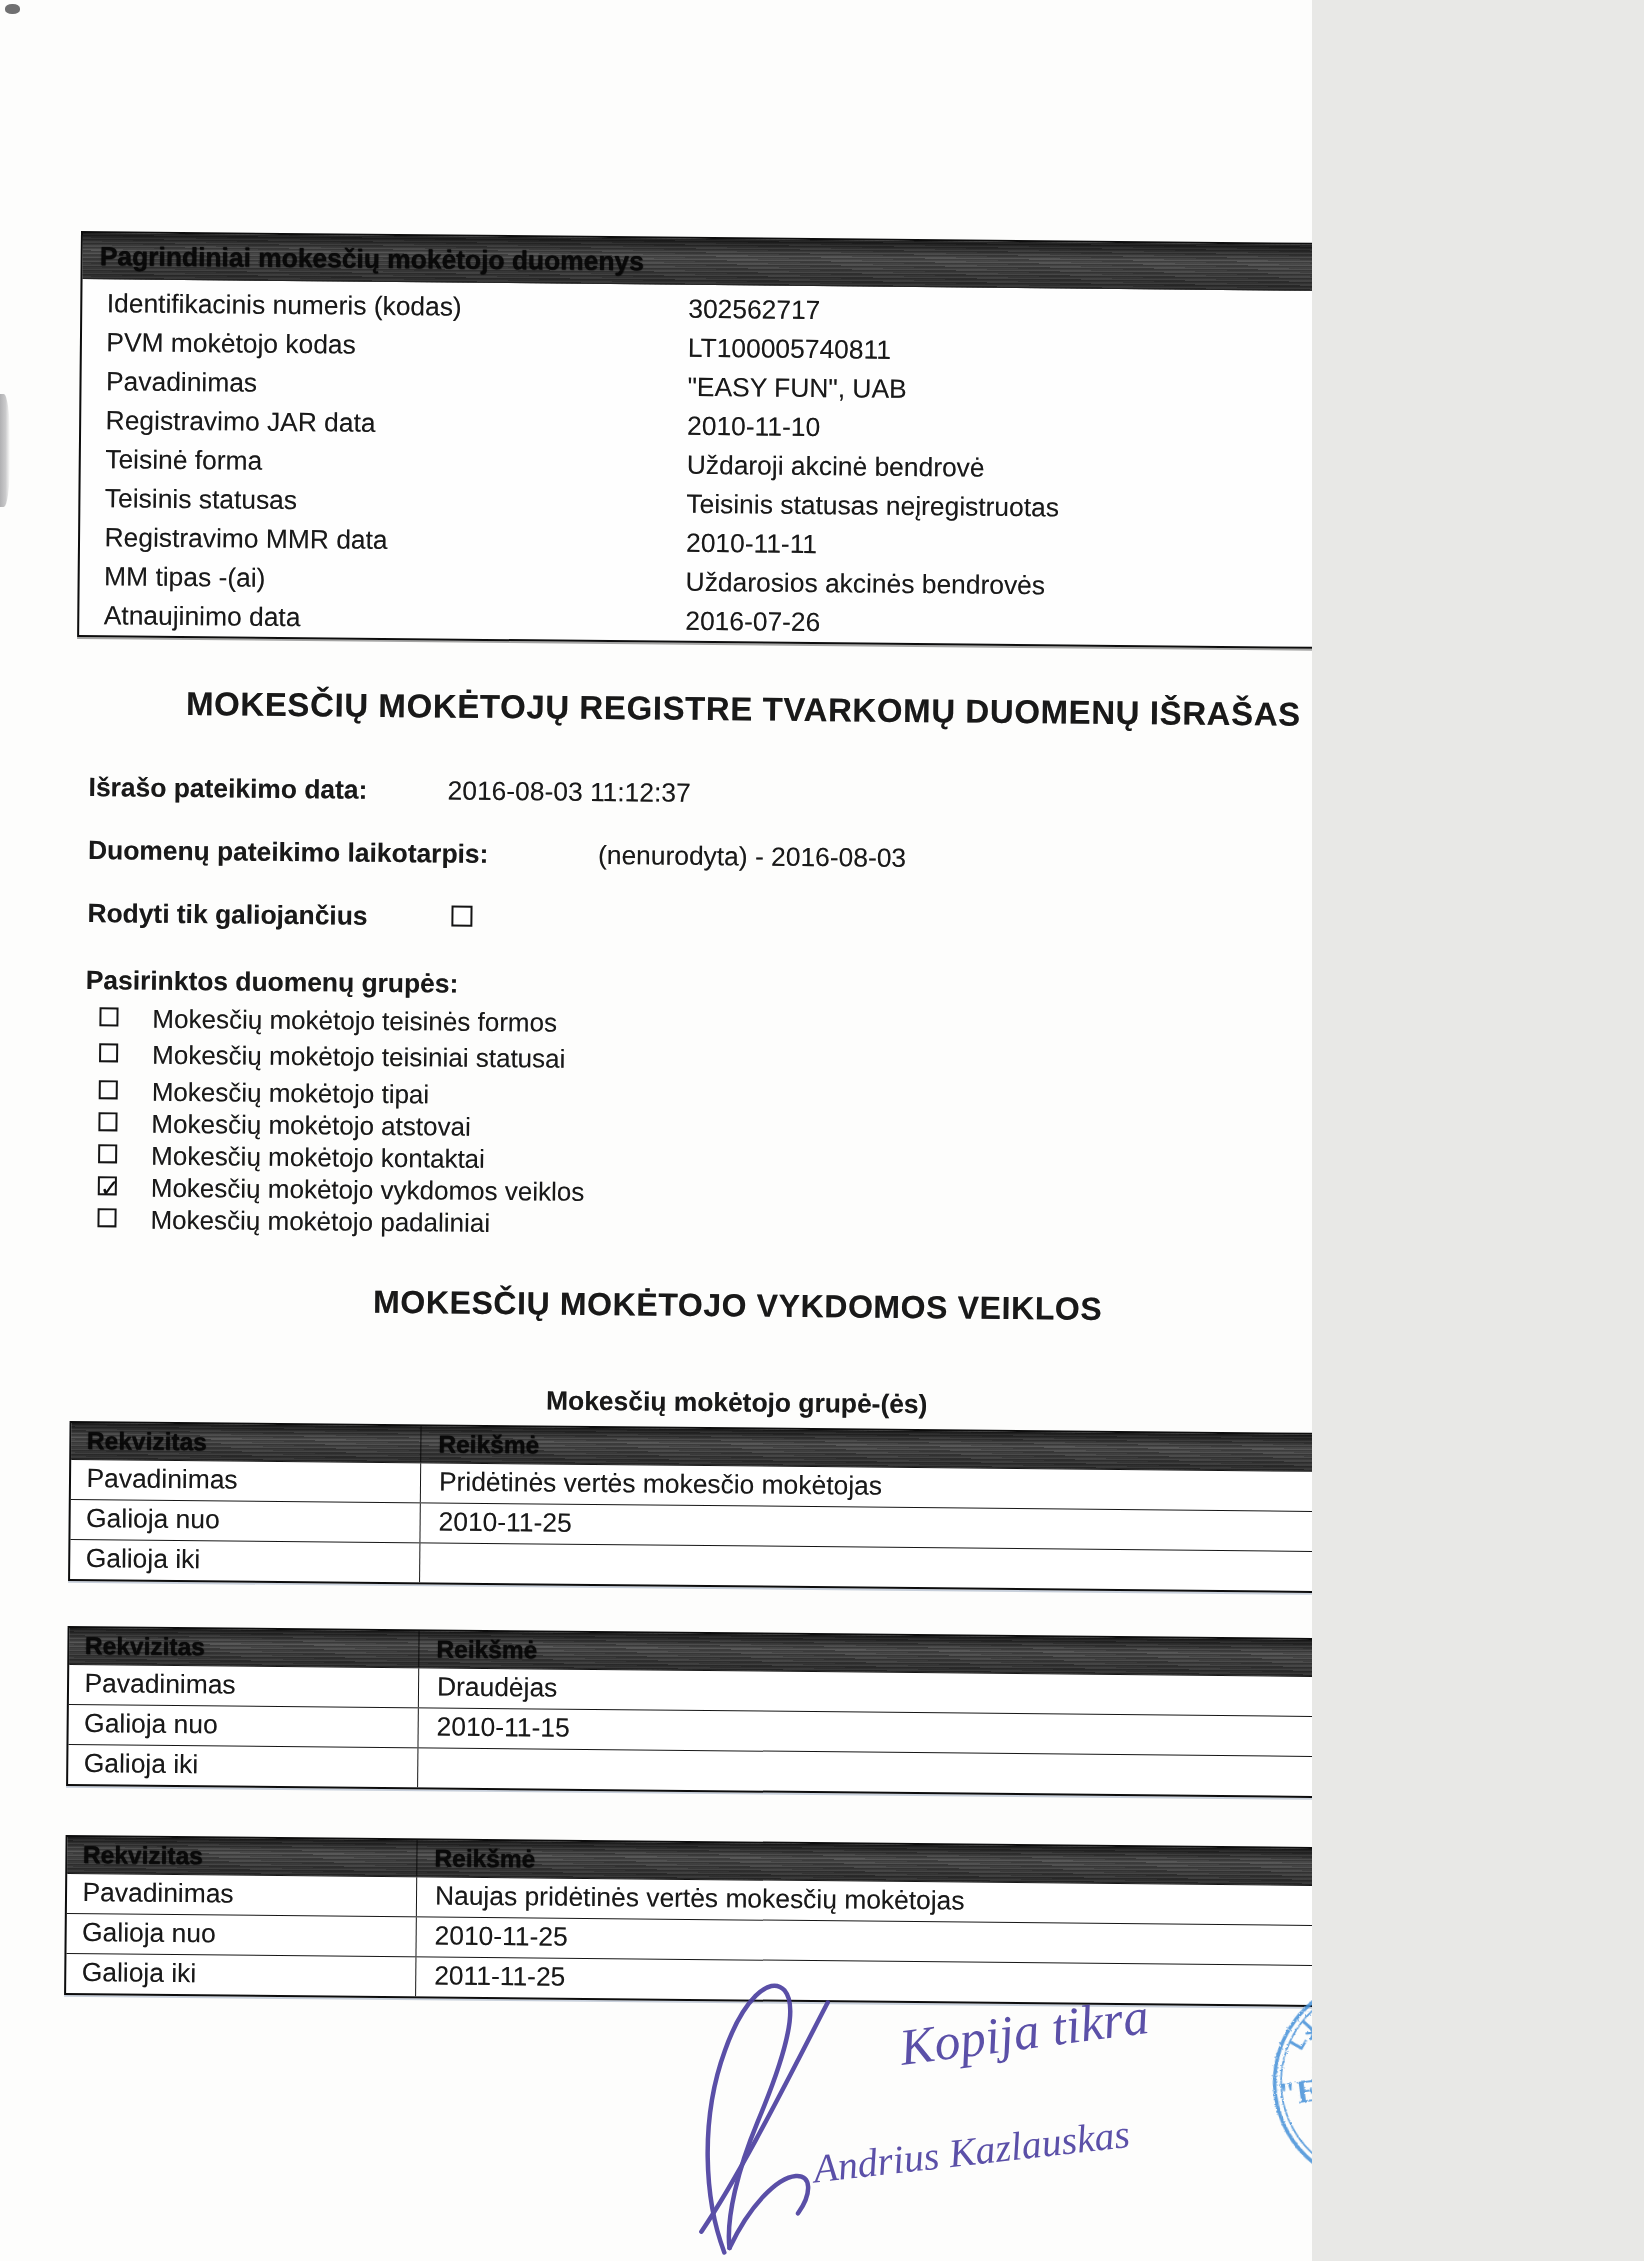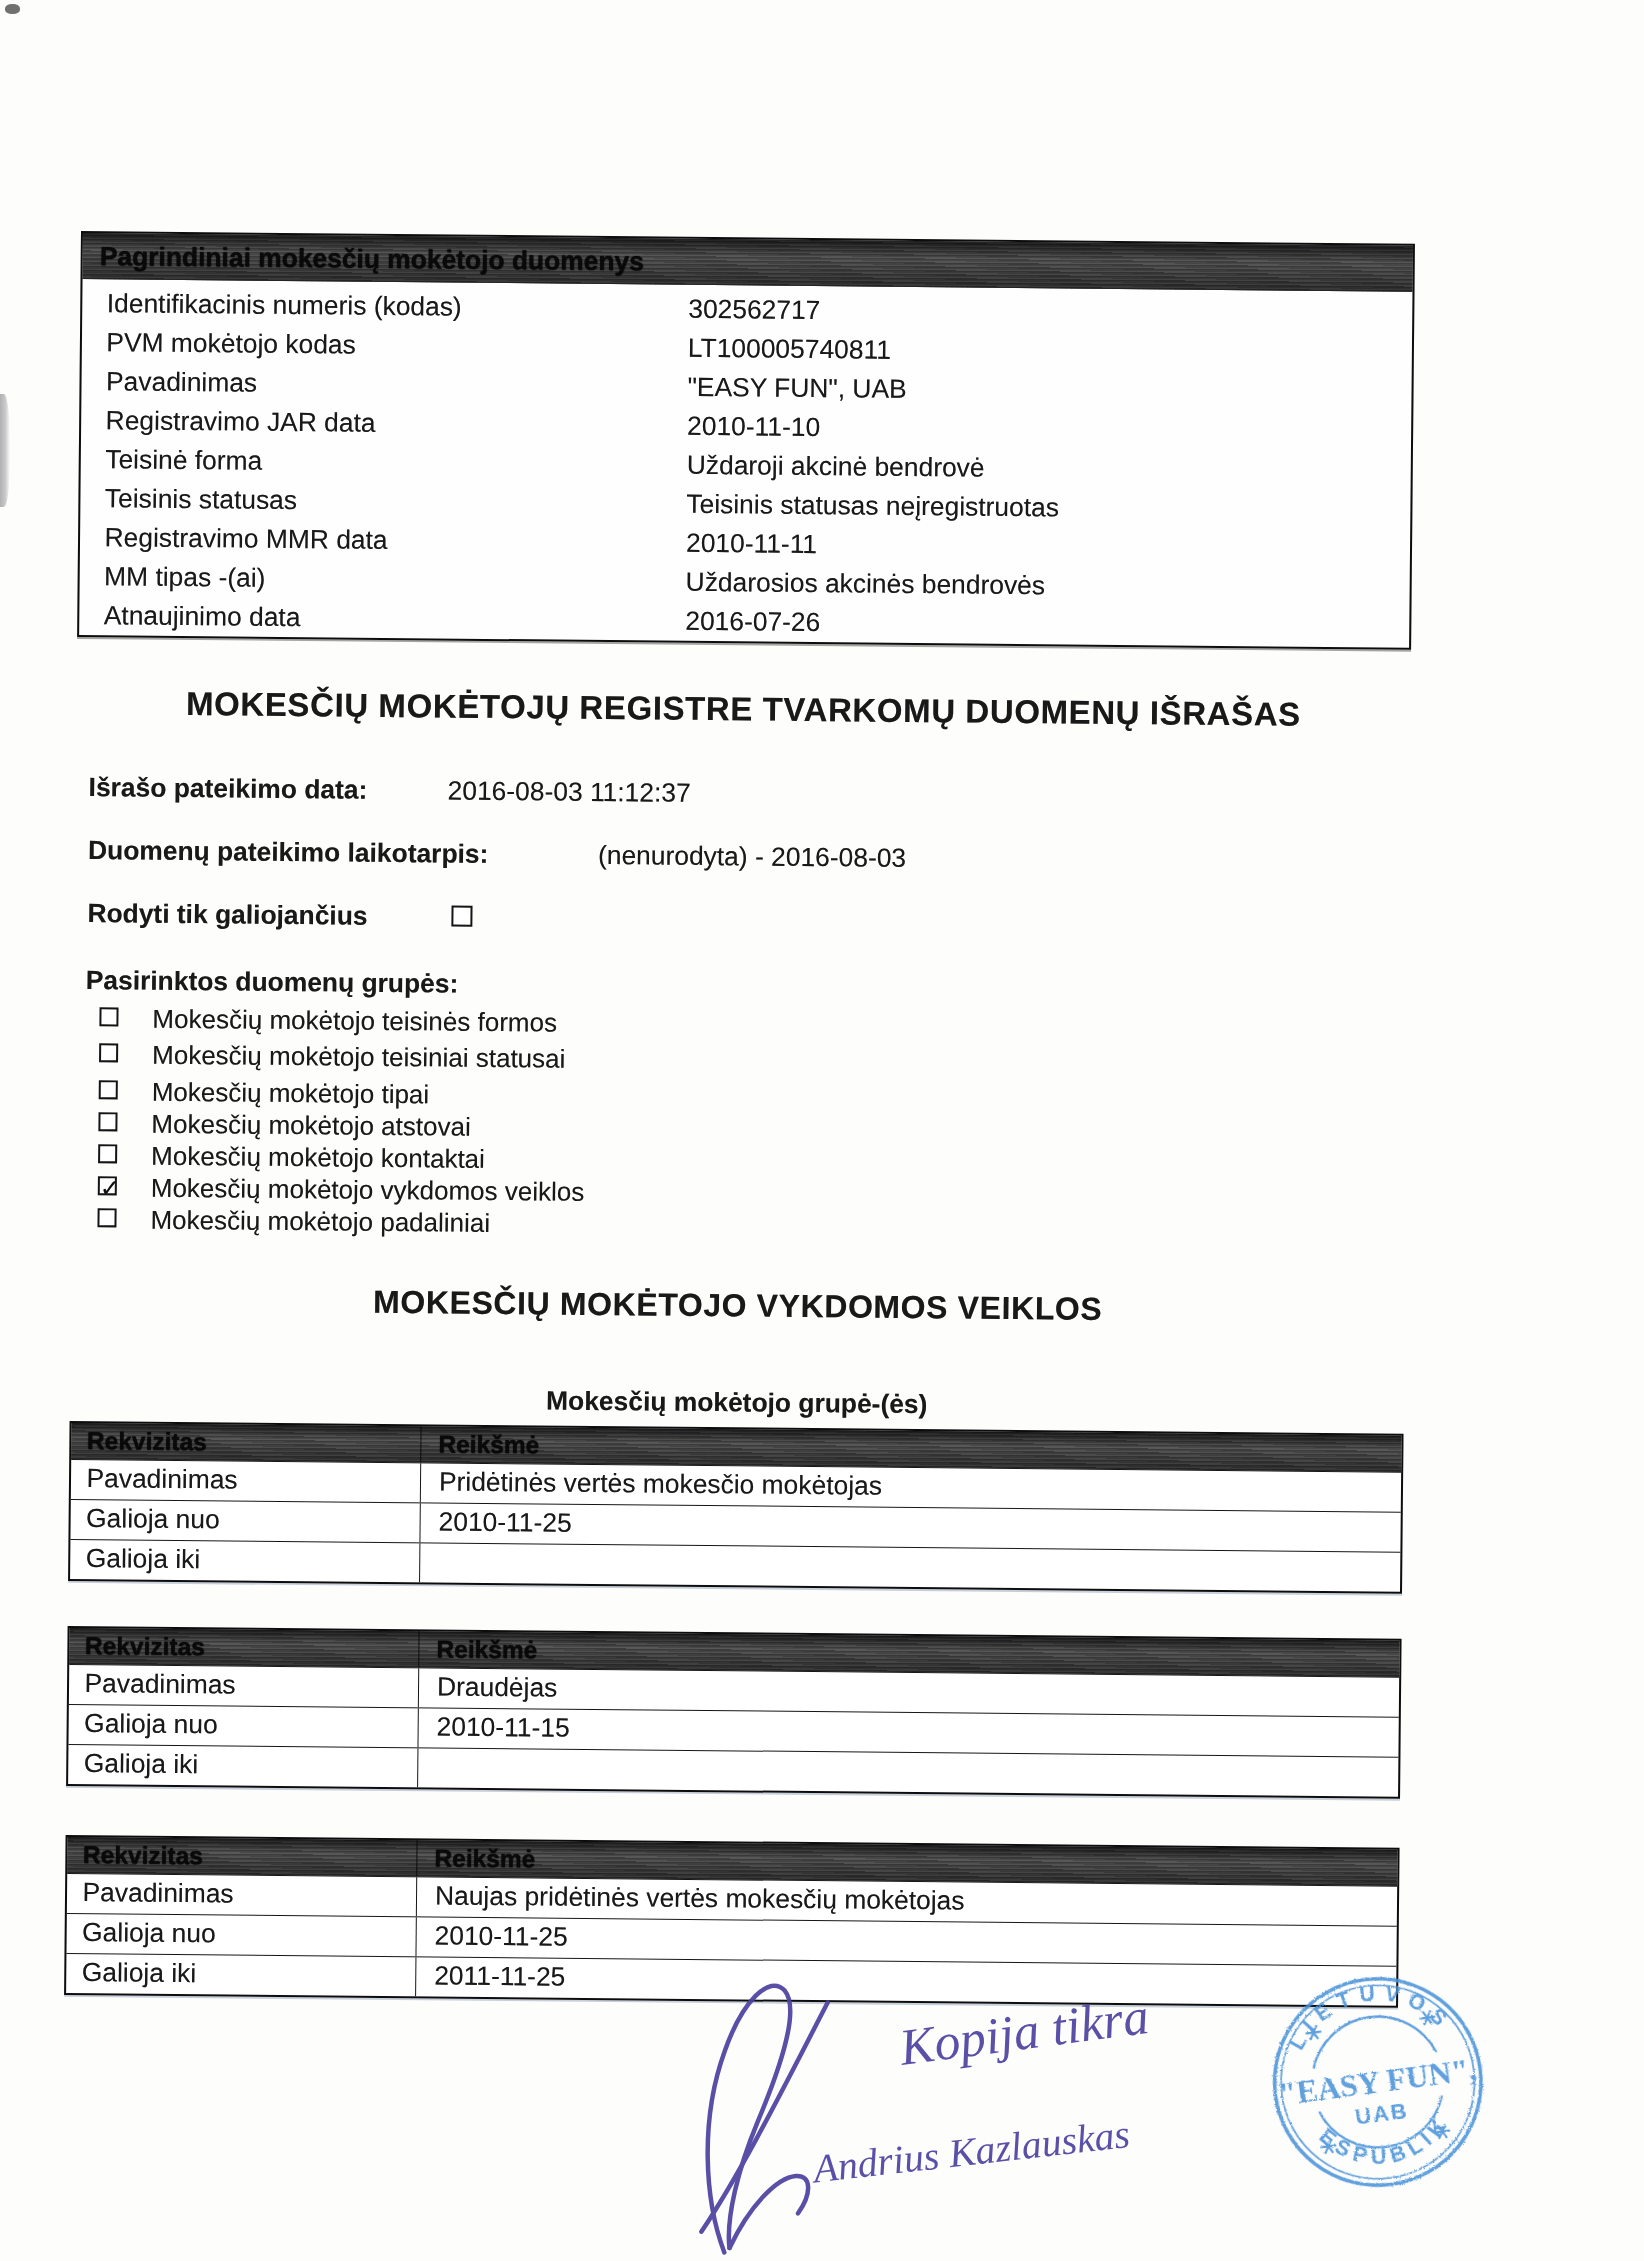--- a/index.html
+++ b/index.html
@@ -1,17 +1,17 @@
 <!DOCTYPE html>
 <html style="font-size:10.3px"><head>
 <meta charset="utf-8">
 <style>
   html,body{margin:0;padding:0;background:#e8e8e6;}
   #sheet{
-    position:relative;width:1644px;height:2261px;background:#fdfdfc;
+    position:relative;width:1312px;height:2261px;background:#fdfdfc;
     overflow:hidden;font-family:"Liberation Sans","DejaVu Sans",sans-serif;
     color:#191919;
   }
   .doc{
     position:absolute;inset:0;
     transform:rotate(0.55deg);
     transform-origin:81px 232px;
   }
   .doc *{box-sizing:border-box;}
   .txt{text-shadow:0 0 0.6px rgba(25,25,25,.45);}

